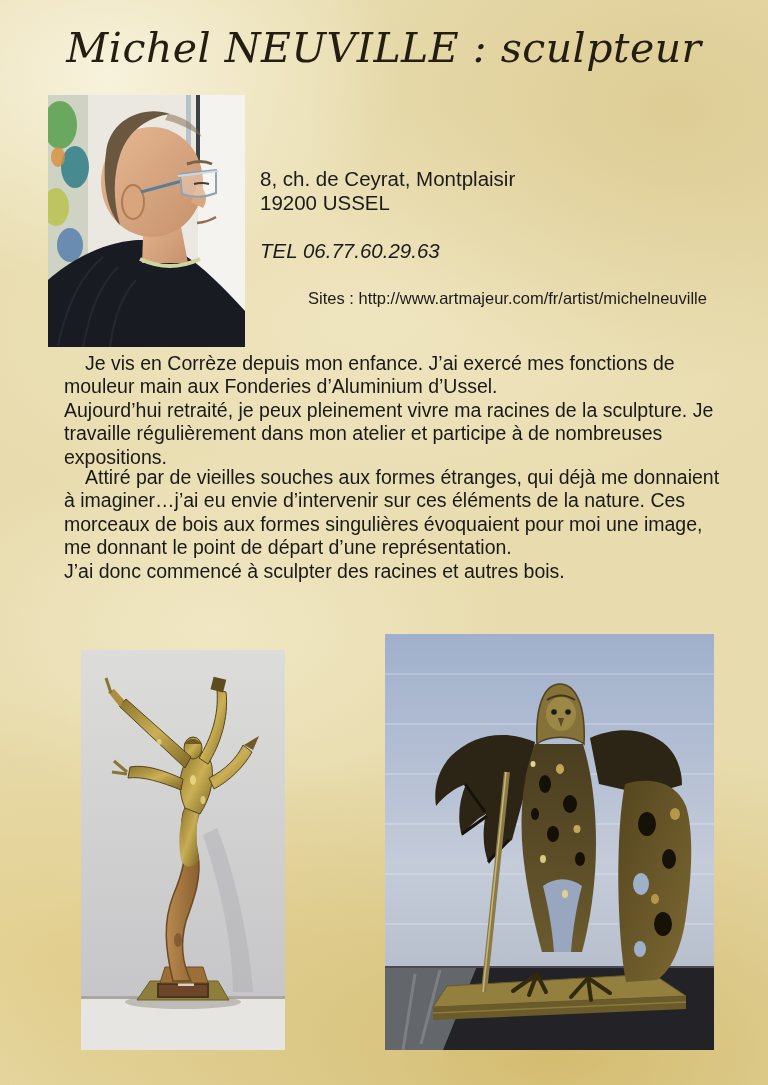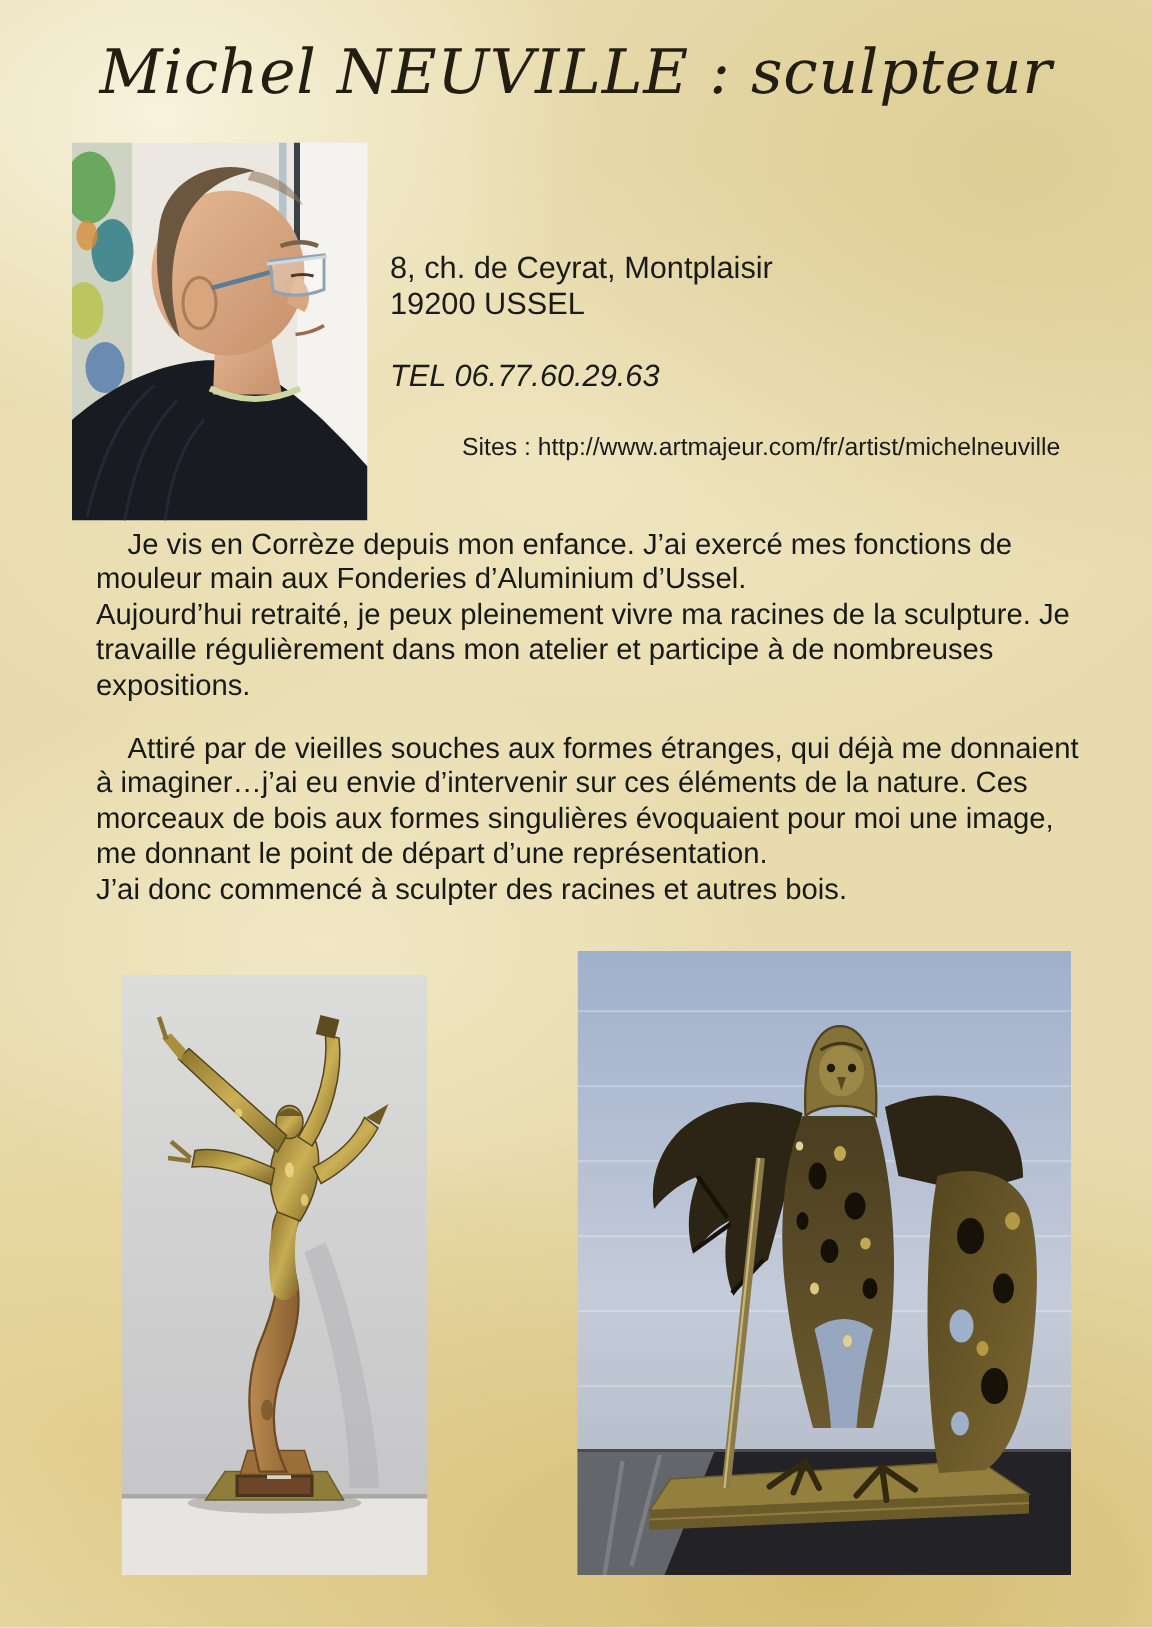--- a/index.html
+++ b/index.html
@@ -26,21 +26,21 @@
     font-size:23px; font-weight:bold; color:#161616; }
   .contact-address { left:260px; top:167px; width:492px; 
     font-size:20.5px; line-height:23.5px; color:#1b1b1b; }
   .contact-phone { left:260px; top:239px; width:492px; text-align:left;
     font-size:20.5px; color:#1b1b1b;font-style:italic; }
   .sites { left:260px; top:288px; font-size:16.5px; line-height:20.5px; color:#1b1b1b;margin-left:48px; }
   .sites .line2 { padding-left:57px; }
   .sites a { color:#1b1b1b; text-decoration:none; }
   .bio { left:64px; width:657px; font-size:19.5px; line-height:23.4px;
     color:#191919; white-space:pre-line; text-indent:21px; }
-  .bio1 { top:352px; } .bio2 { top:488px; }
+  .bio1 { top:352px; } .bio2 { top:466px; }
   .sculpt1 { left:81px; top:650px; width:204px; height:400px; }
   .sculpt2 { left:385px; top:634px; width:329px; height:416px; }
   svg { display:block; }
 </style>
 </head>
 <body>
 
 <div class="page">
 
   <div class="abs title">Michel NEUVILLE : sculpteur</div>

